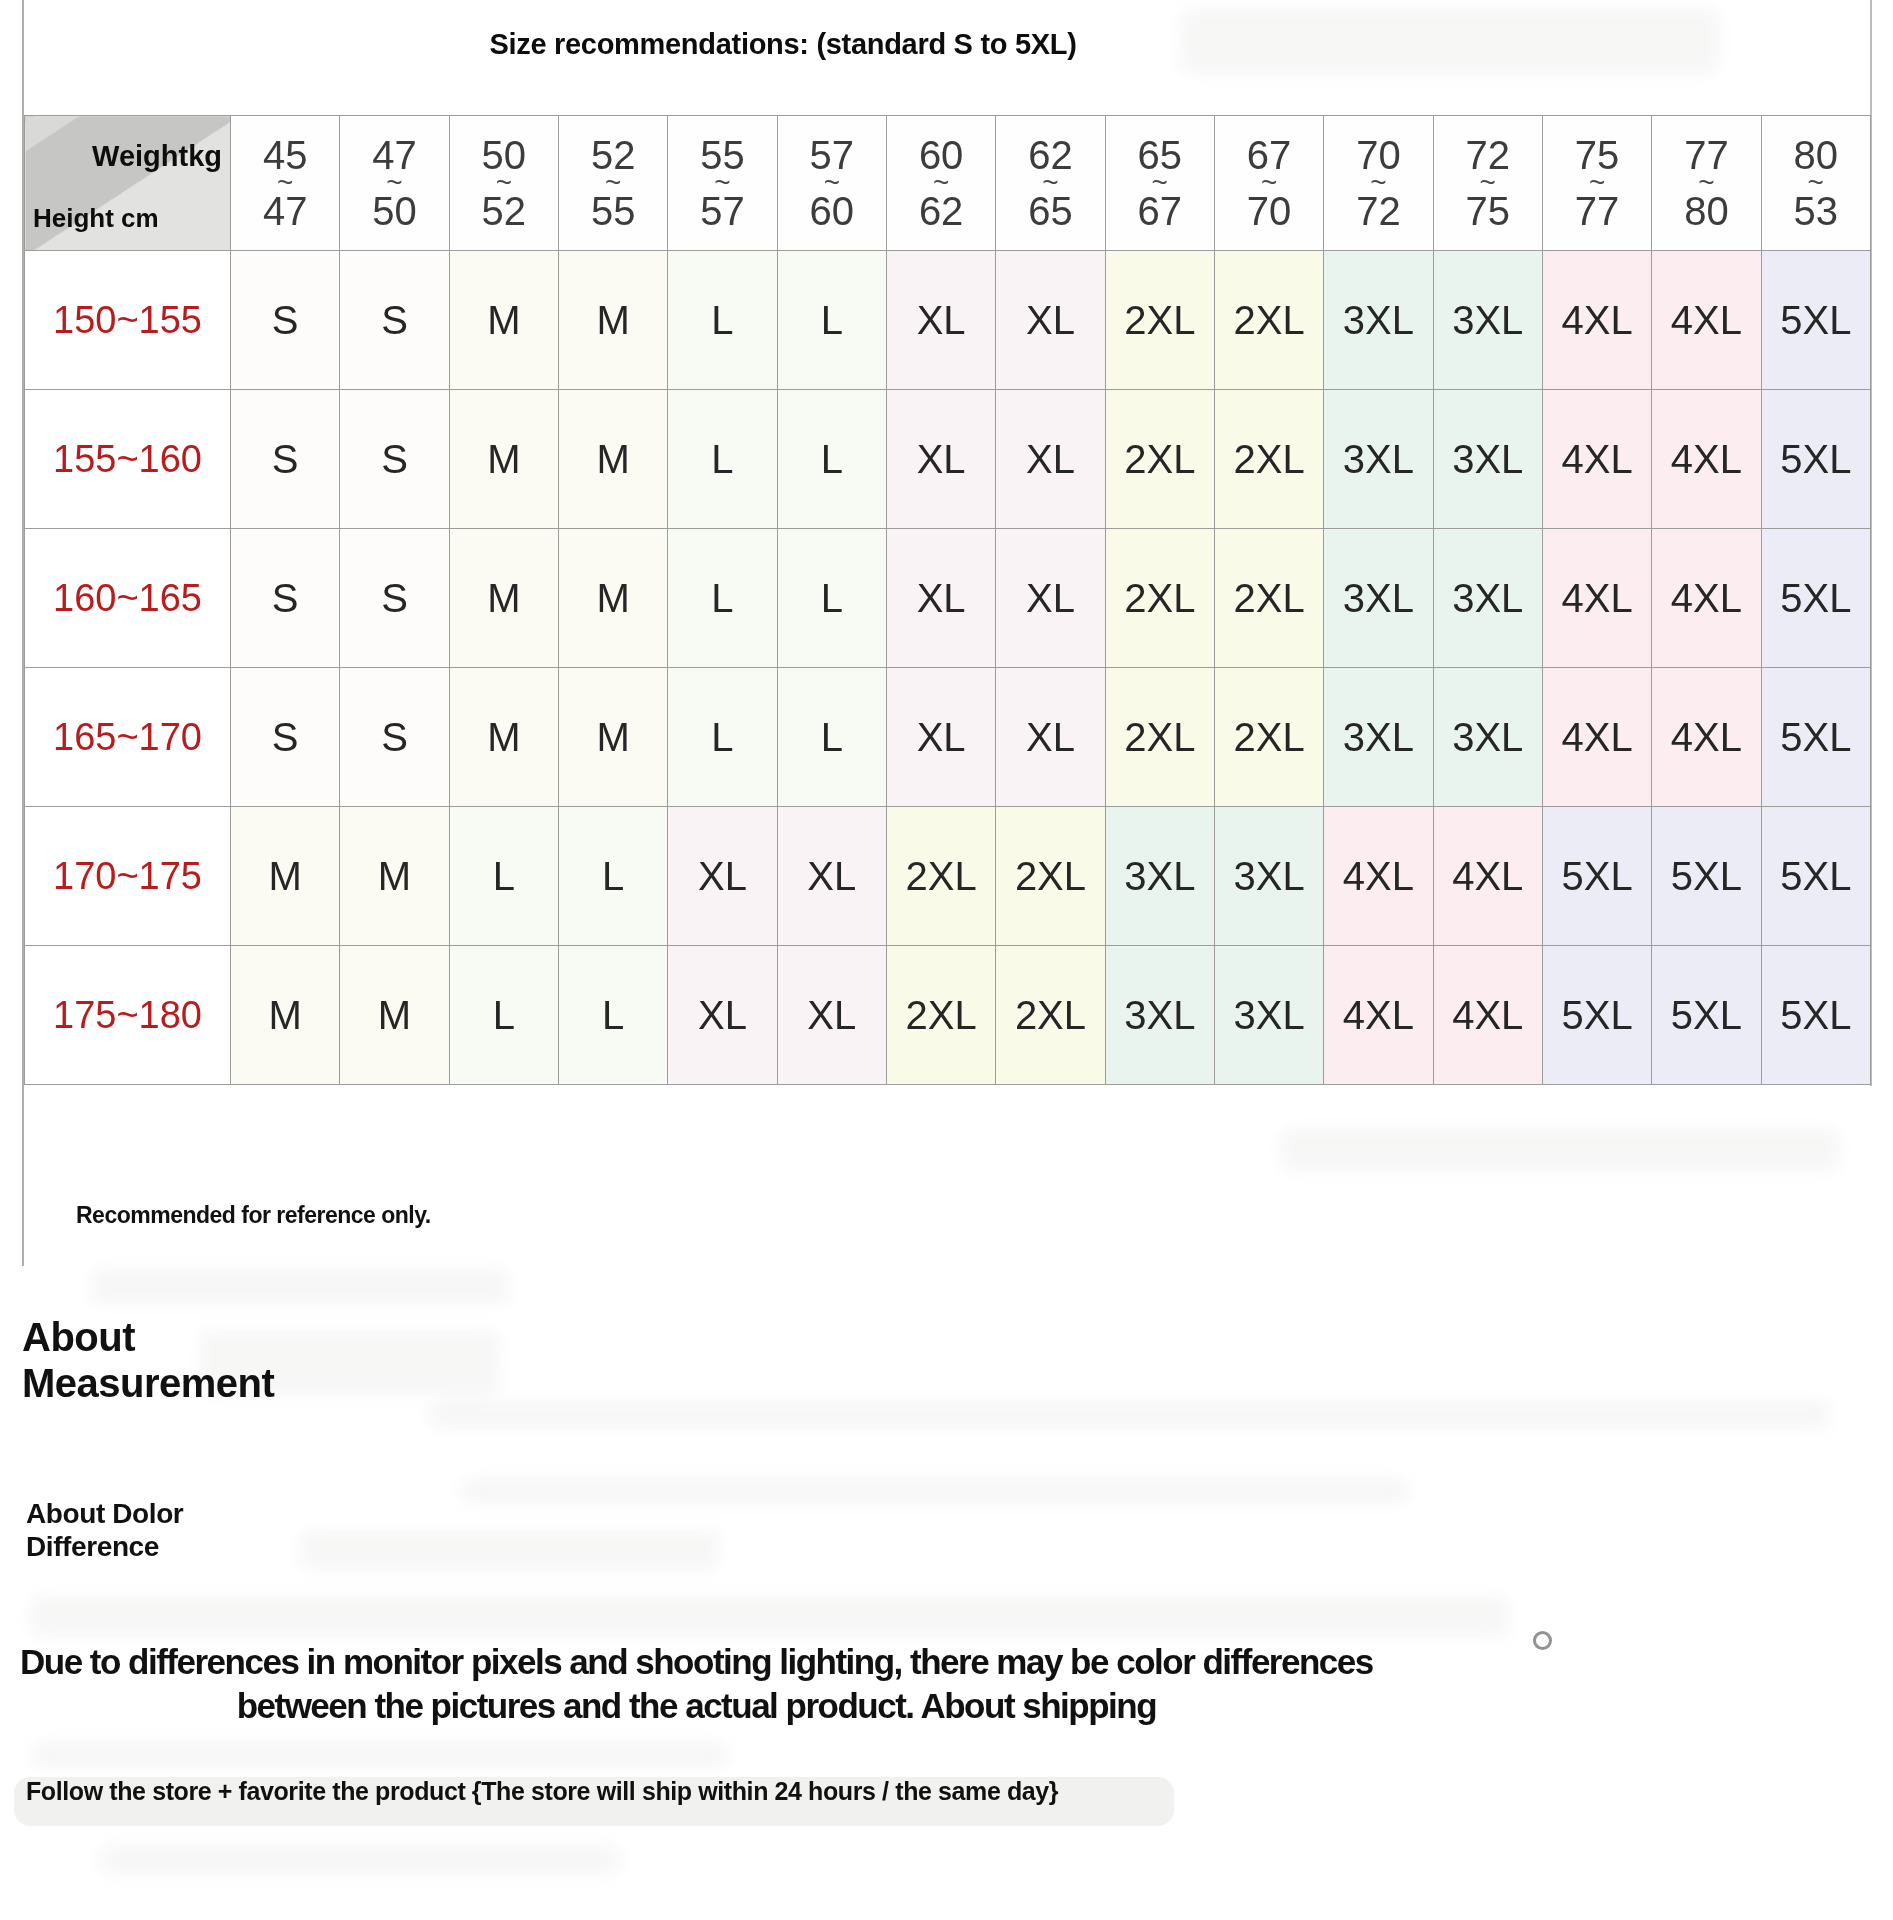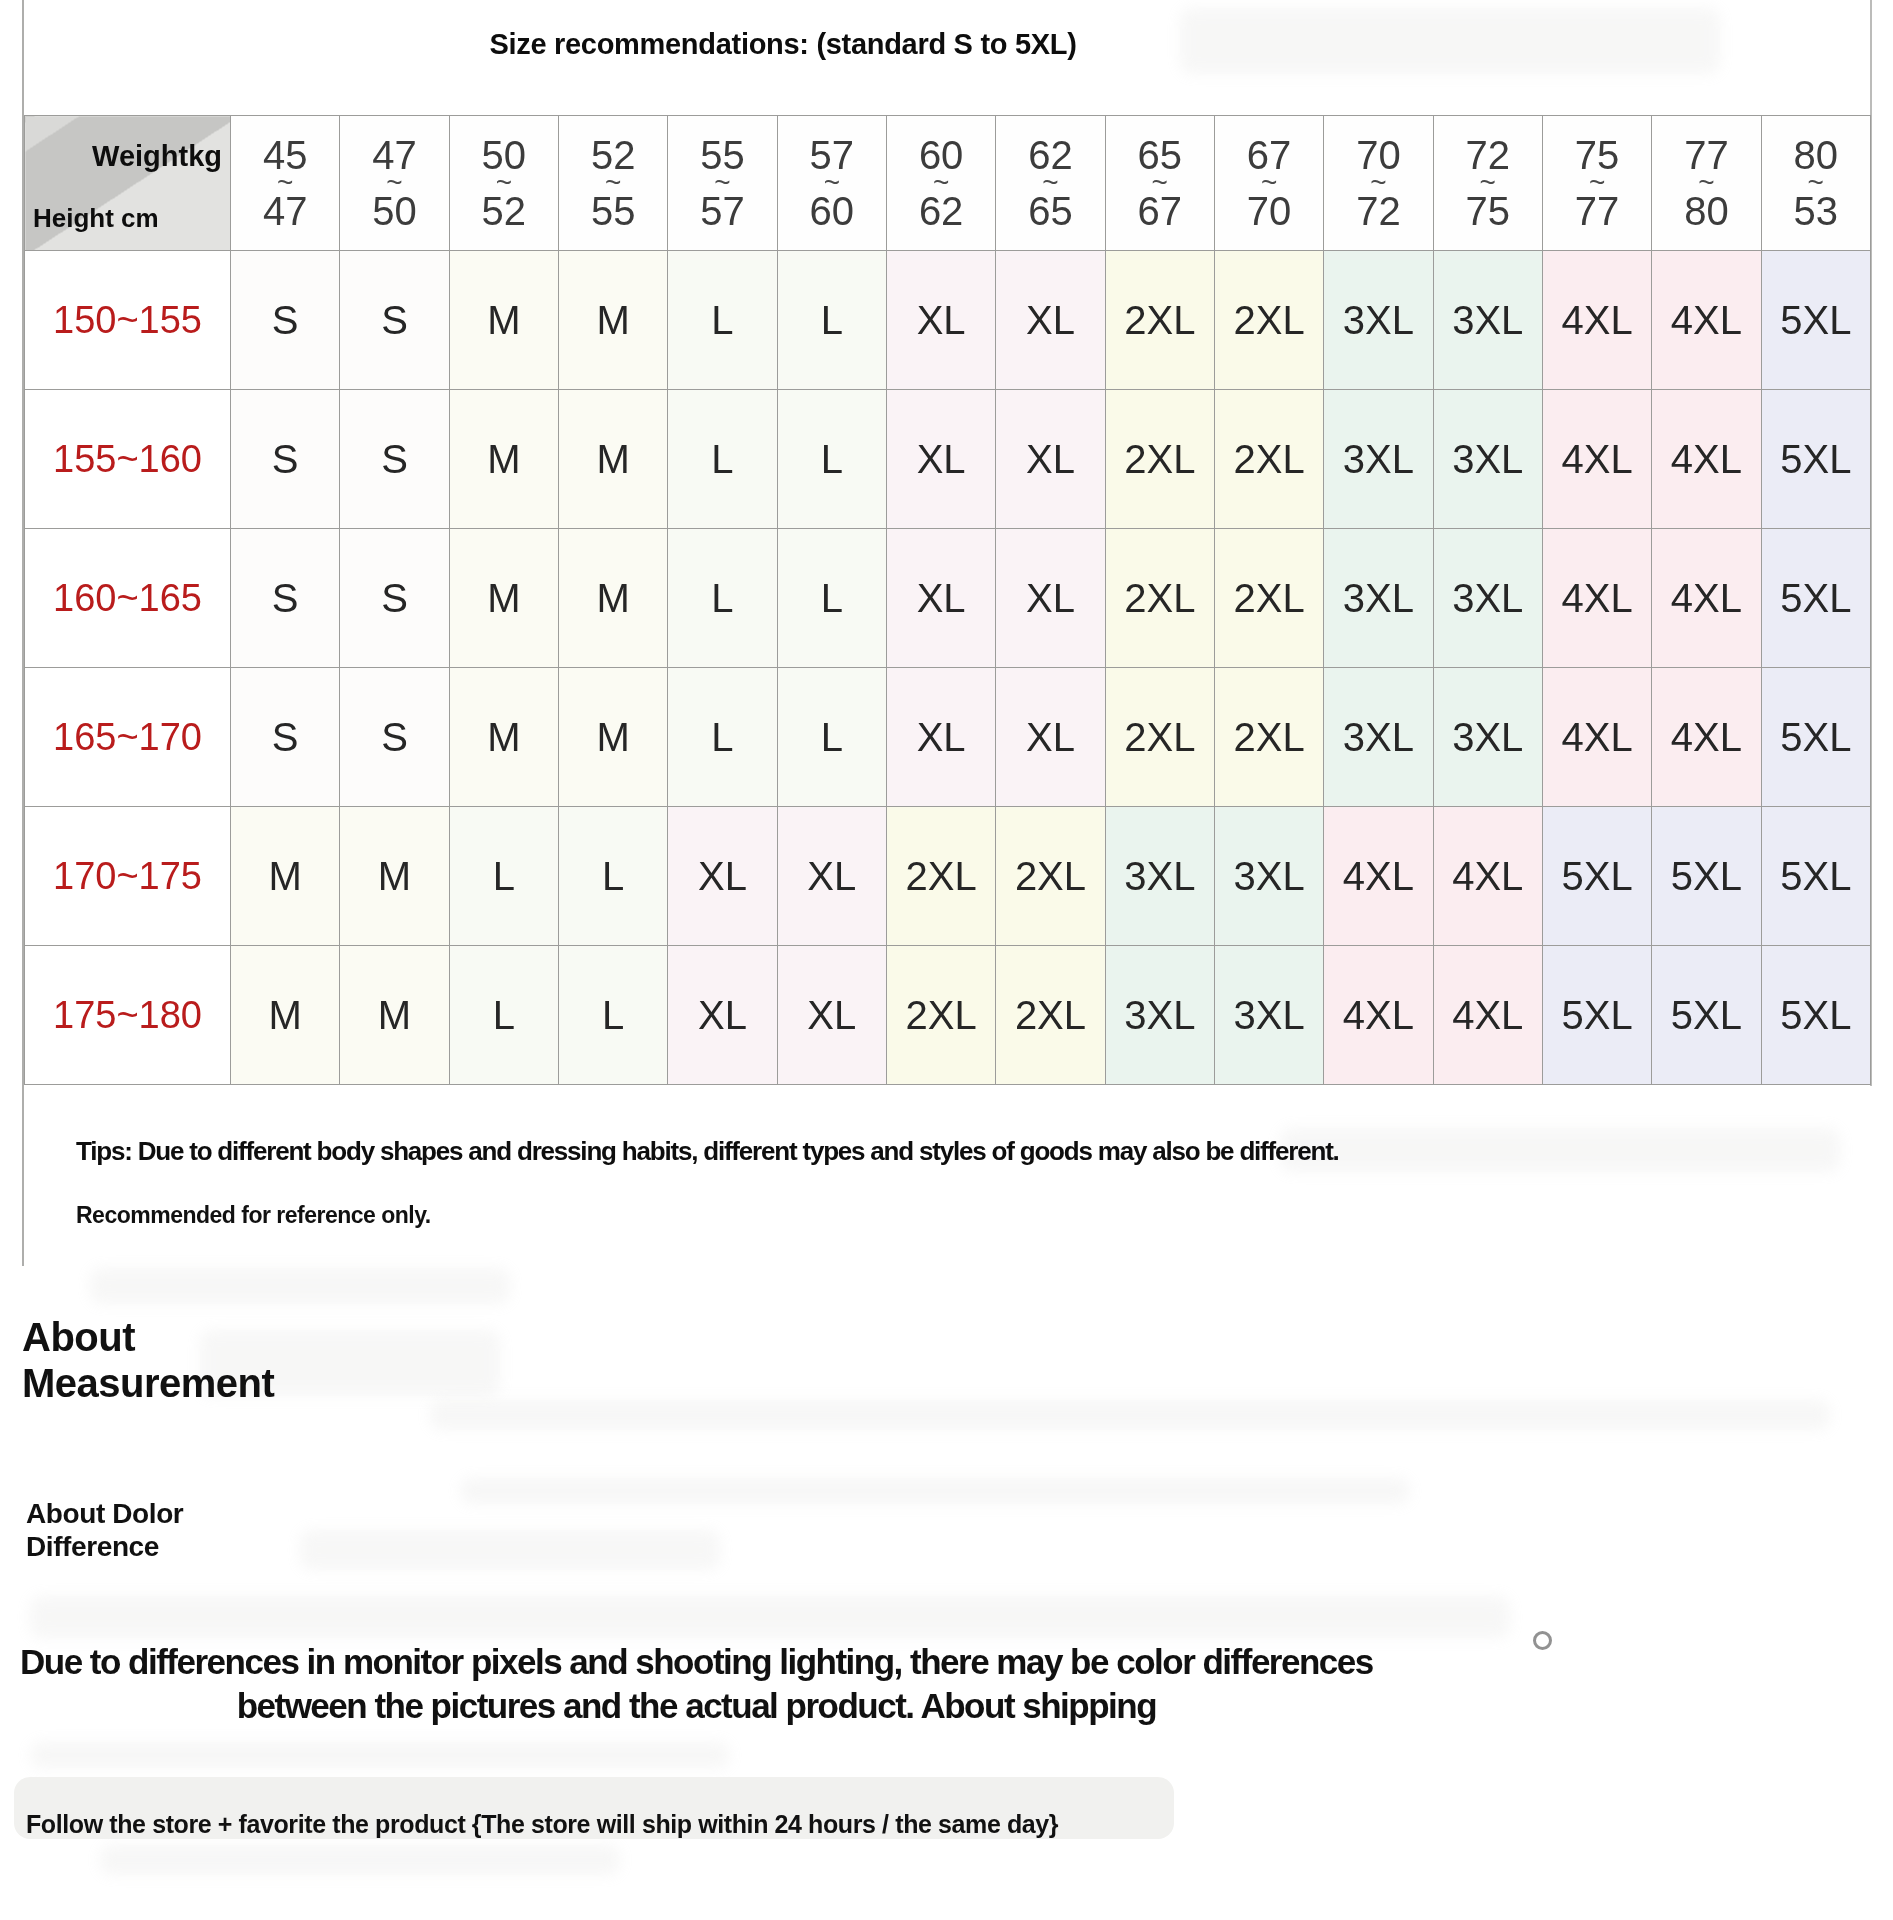--- a/index.html
+++ b/index.html
@@ -32,22 +32,22 @@
   .reference { position:absolute; left:76px; top:1202px; font-size:23px; font-weight:bold; letter-spacing:-0.5px; }
 
   .h-measure { position:absolute; left:22px; top:1314px; font-size:40px; font-weight:bold; line-height:1.15; letter-spacing:-0.5px; }
   .body-measure { position:absolute; left:12px; top:1440px; font-size:27px; font-weight:bold; letter-spacing:-0.4px; white-space:nowrap; }
   .h-color { position:absolute; left:26px; top:1497px; font-size:28px; font-weight:bold; line-height:1.18; letter-spacing:-0.4px; }
   .body-color { position:absolute; left:20px; top:1640px; font-size:35px; font-weight:bold; letter-spacing:-1.5px; line-height:1.27; white-space:nowrap;text-align:center; }
 
   .small-circle { position:absolute; left:1533px; top:1631px; width:13px; height:13px;
                   border:3px solid #929292; border-radius:50%; background:transparent; }
 
-  .banner { position:absolute; left:14px; top:1777px; width:1160px; height:62px;
-            background:#f1f1ef; display:flex; align-items:flex-end;border-radius:16px; }
+  .banner { position:absolute; left:14px; top:1777px; width:1160px; height:49px;
+            background:#f1f1ef; display:flex; align-items:flex-start;border-radius:16px; }
   .banner-text { font-size:25px; font-weight:bold; padding-left:12px; letter-spacing:-0.4px; white-space:nowrap; }
 
   .smudge { position:absolute; background:#cfcfcd; opacity:0.16; filter:blur(7px); border-radius:12px; }
 </style>
 </head>
 <body>
 
 <div class="canvas">
 
   <div class="panel-border-left"></div>
@@ -259,21 +259,20 @@
           <td class="size-cell" style="background: rgb(234, 244, 238);">3XL</td>
           <td class="size-cell" style="background: rgb(251, 237, 240);">4XL</td>
           <td class="size-cell" style="background: rgb(251, 237, 240);">4XL</td>
           <td class="size-cell" style="background: rgb(235, 236, 246);">5XL</td>
           <td class="size-cell" style="background: rgb(235, 236, 246);">5XL</td>
           <td class="size-cell" style="background: rgb(235, 236, 246);">5XL</td>
         </tr>
       </tbody>
   </table>
 
-  <div class="tips">Tips: Due to different body shapes and dressing habits, different types and styles of goods may also be different.</div>
   <div class="reference">Recommended for reference only.</div>
 
   <div class="h-measure">
     <div>About</div>
     <div>Measurement</div>
   </div>
 
 
   <div class="h-color">
     <div>About Dolor</div>

